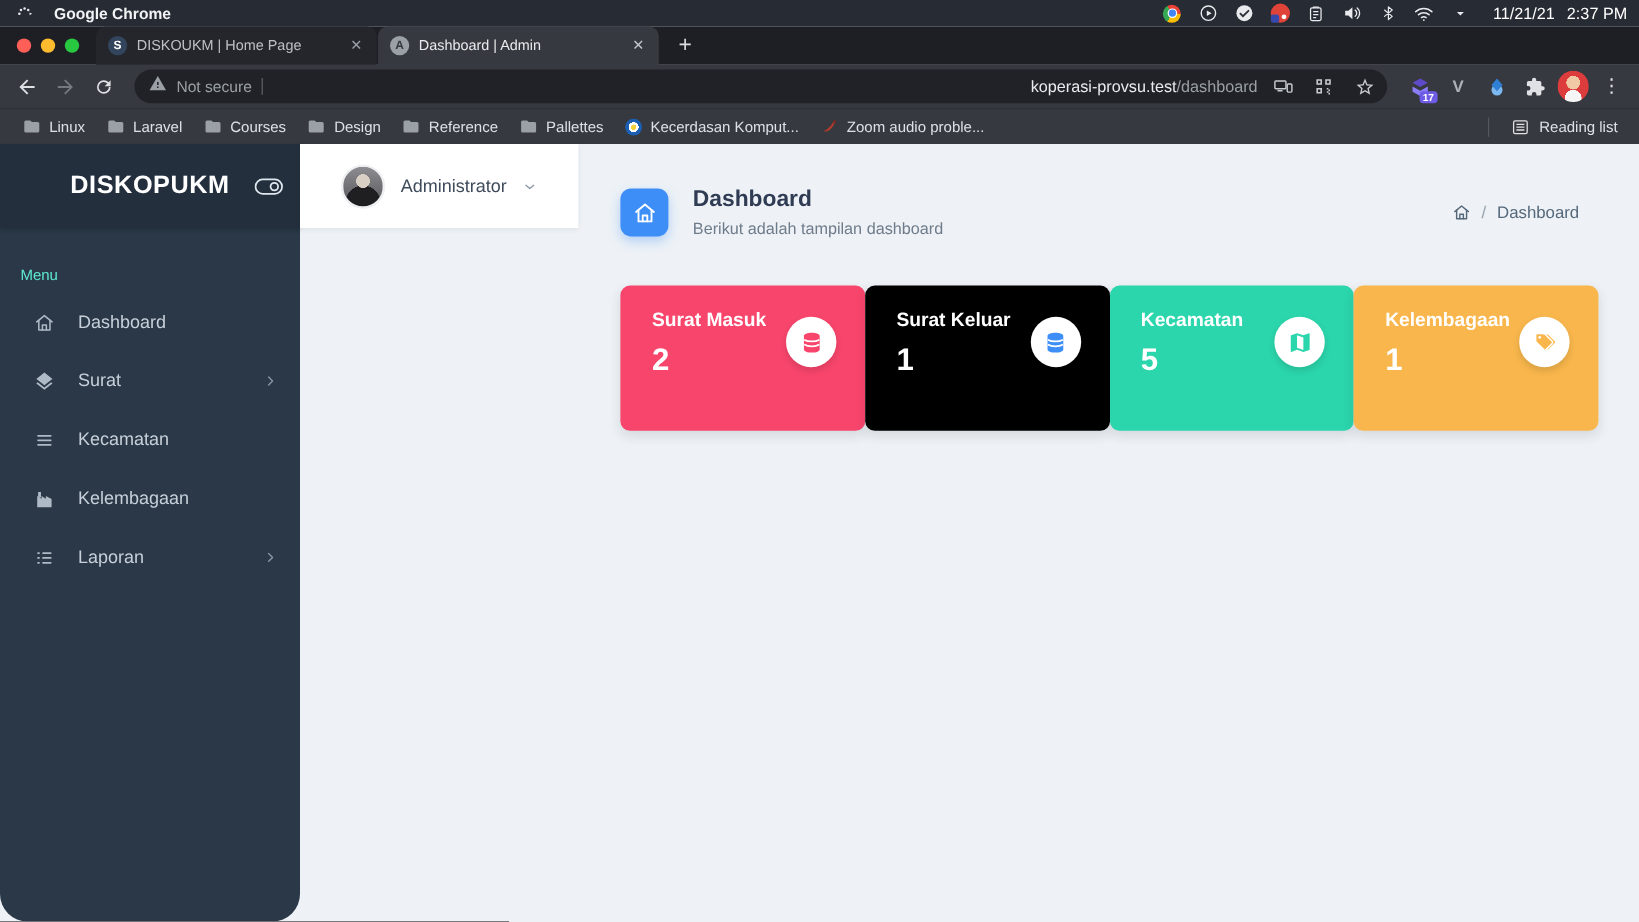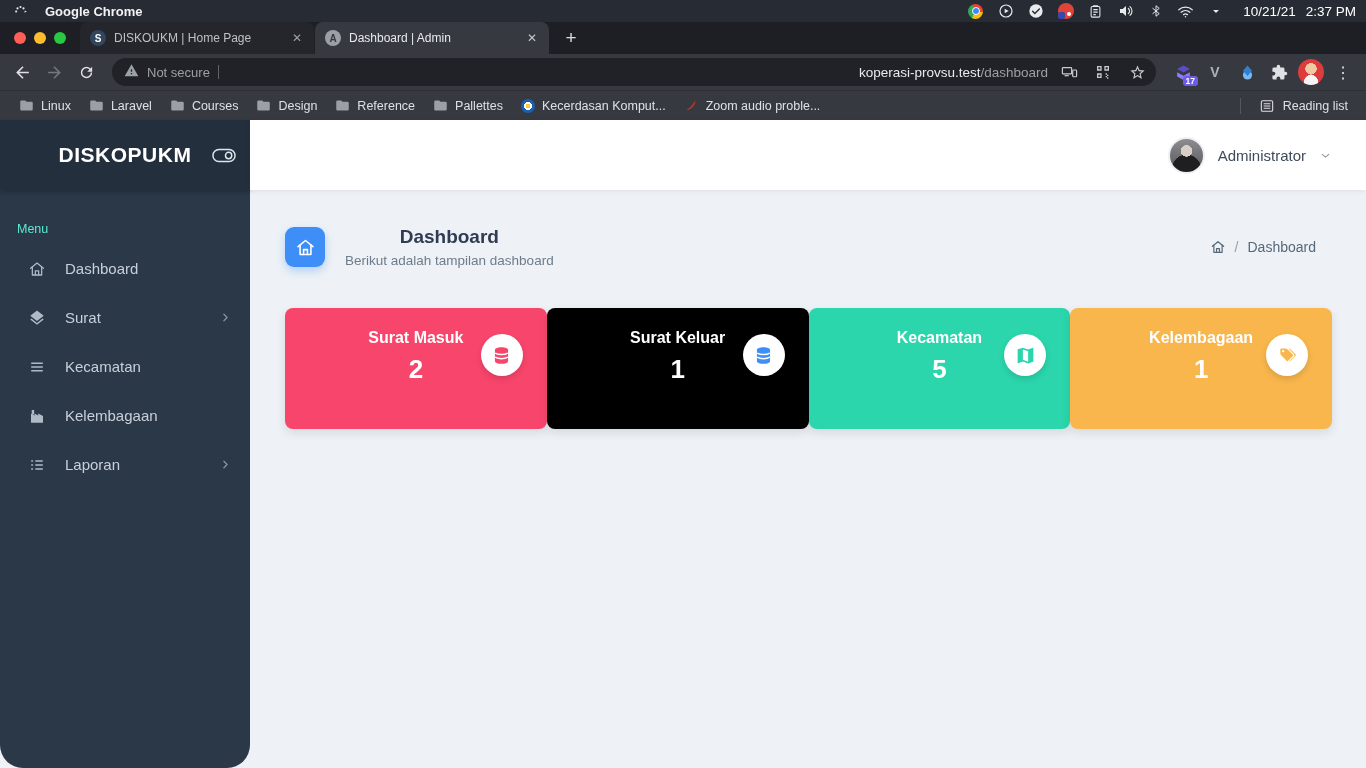--- a/index.html
+++ b/index.html
@@ -71,21 +71,21 @@
   .sidebar { width:250px; background:#2a3847; display:flex; flex-direction:column; color:#c7d0da;border-radius:23px; }
   .sb-head { height:70px; background:#232f3d; box-shadow:0 2px 4px rgba(0,0,0,.22); display:flex; align-items:center; justify-content:center; position:relative; }
   .brand { color:#fff; font-size:21px; font-weight:700; letter-spacing:0.5px; }
   .sb-toggle { position:absolute; right:12px; top:50%; transform:translateY(-50%); width:28px; height:22px; display:flex; align-items:center; justify-content:center; }
   .menu-label { color:#5eead4; font-size:12.5px; padding:32px 0 8px 17px; }
   .nav-item { height:49px; display:flex; align-items:center; padding:0 18px 0 27px; font-size:15px; color:#c7d0da; text-decoration:none; cursor:pointer; }
   .nav-icon { width:19px; height:19px; margin-right:19px; display:flex; align-items:center; justify-content:center; color:#aebac6; }
   .nav-chevron { margin-left:auto; color:#8795a5; display:flex; }
 
   
-  .main { flex:1; display:flex; flex-direction:column;text-align:center; }
+  .main { flex:1; display:flex; flex-direction:row; }
   .topbar { height:70px; background:#fff; box-shadow:0 1px 5px rgba(40,50,70,.09); display:flex; align-items:center; justify-content:flex-end; padding:0 34px; gap:13px; position:relative; z-index:2; }
   .avatar { width:37px; height:37px; border-radius:50%; border:2px solid #eef0f2;
     background: radial-gradient(circle at 50% 36%, #d9cfc5 0 21%, rgba(0,0,0,0) 22%),
                 radial-gradient(circle at 50% 92%, #1f1f22 0 42%, rgba(0,0,0,0) 43%),
                 linear-gradient(180deg,#8d8d91,#55555a); }
   .user-name { font-size:15px; color:#3f4b5b; }
   .user-caret { color:#8a95a1; display:flex; }
 
   .content { flex:1; padding:36px 34px 0 35px; }
   .page-head { display:flex; align-items:center; margin-bottom:40px; }
@@ -163,21 +163,21 @@
             <path d="M9.2 16.4a5 5 0 015.6 0"></path>
             <circle cx="12" cy="19.4" r="1.1" fill="#e8eaed" stroke="none"></circle>
           </svg>
       </span>
       <span class="tray-ico">
         <svg width="10" height="10" viewBox="0 0 24 24" fill="#e8eaed">
             <path d="M5 9.5l7 7 7-7z"></path>
           </svg>
       </span>
       <span class="sys-clock">
-        <span>10/21/21</span>
+        <span>11/21/21</span>
         <span>2:37 PM</span>
       </span>
     </div>
   </div>
 
   <div class="tabstrip">
     <div class="winctl">
       <span class="wc wc-close"></span>
       <span class="wc wc-min"></span>
       <span class="wc wc-max"></span>

